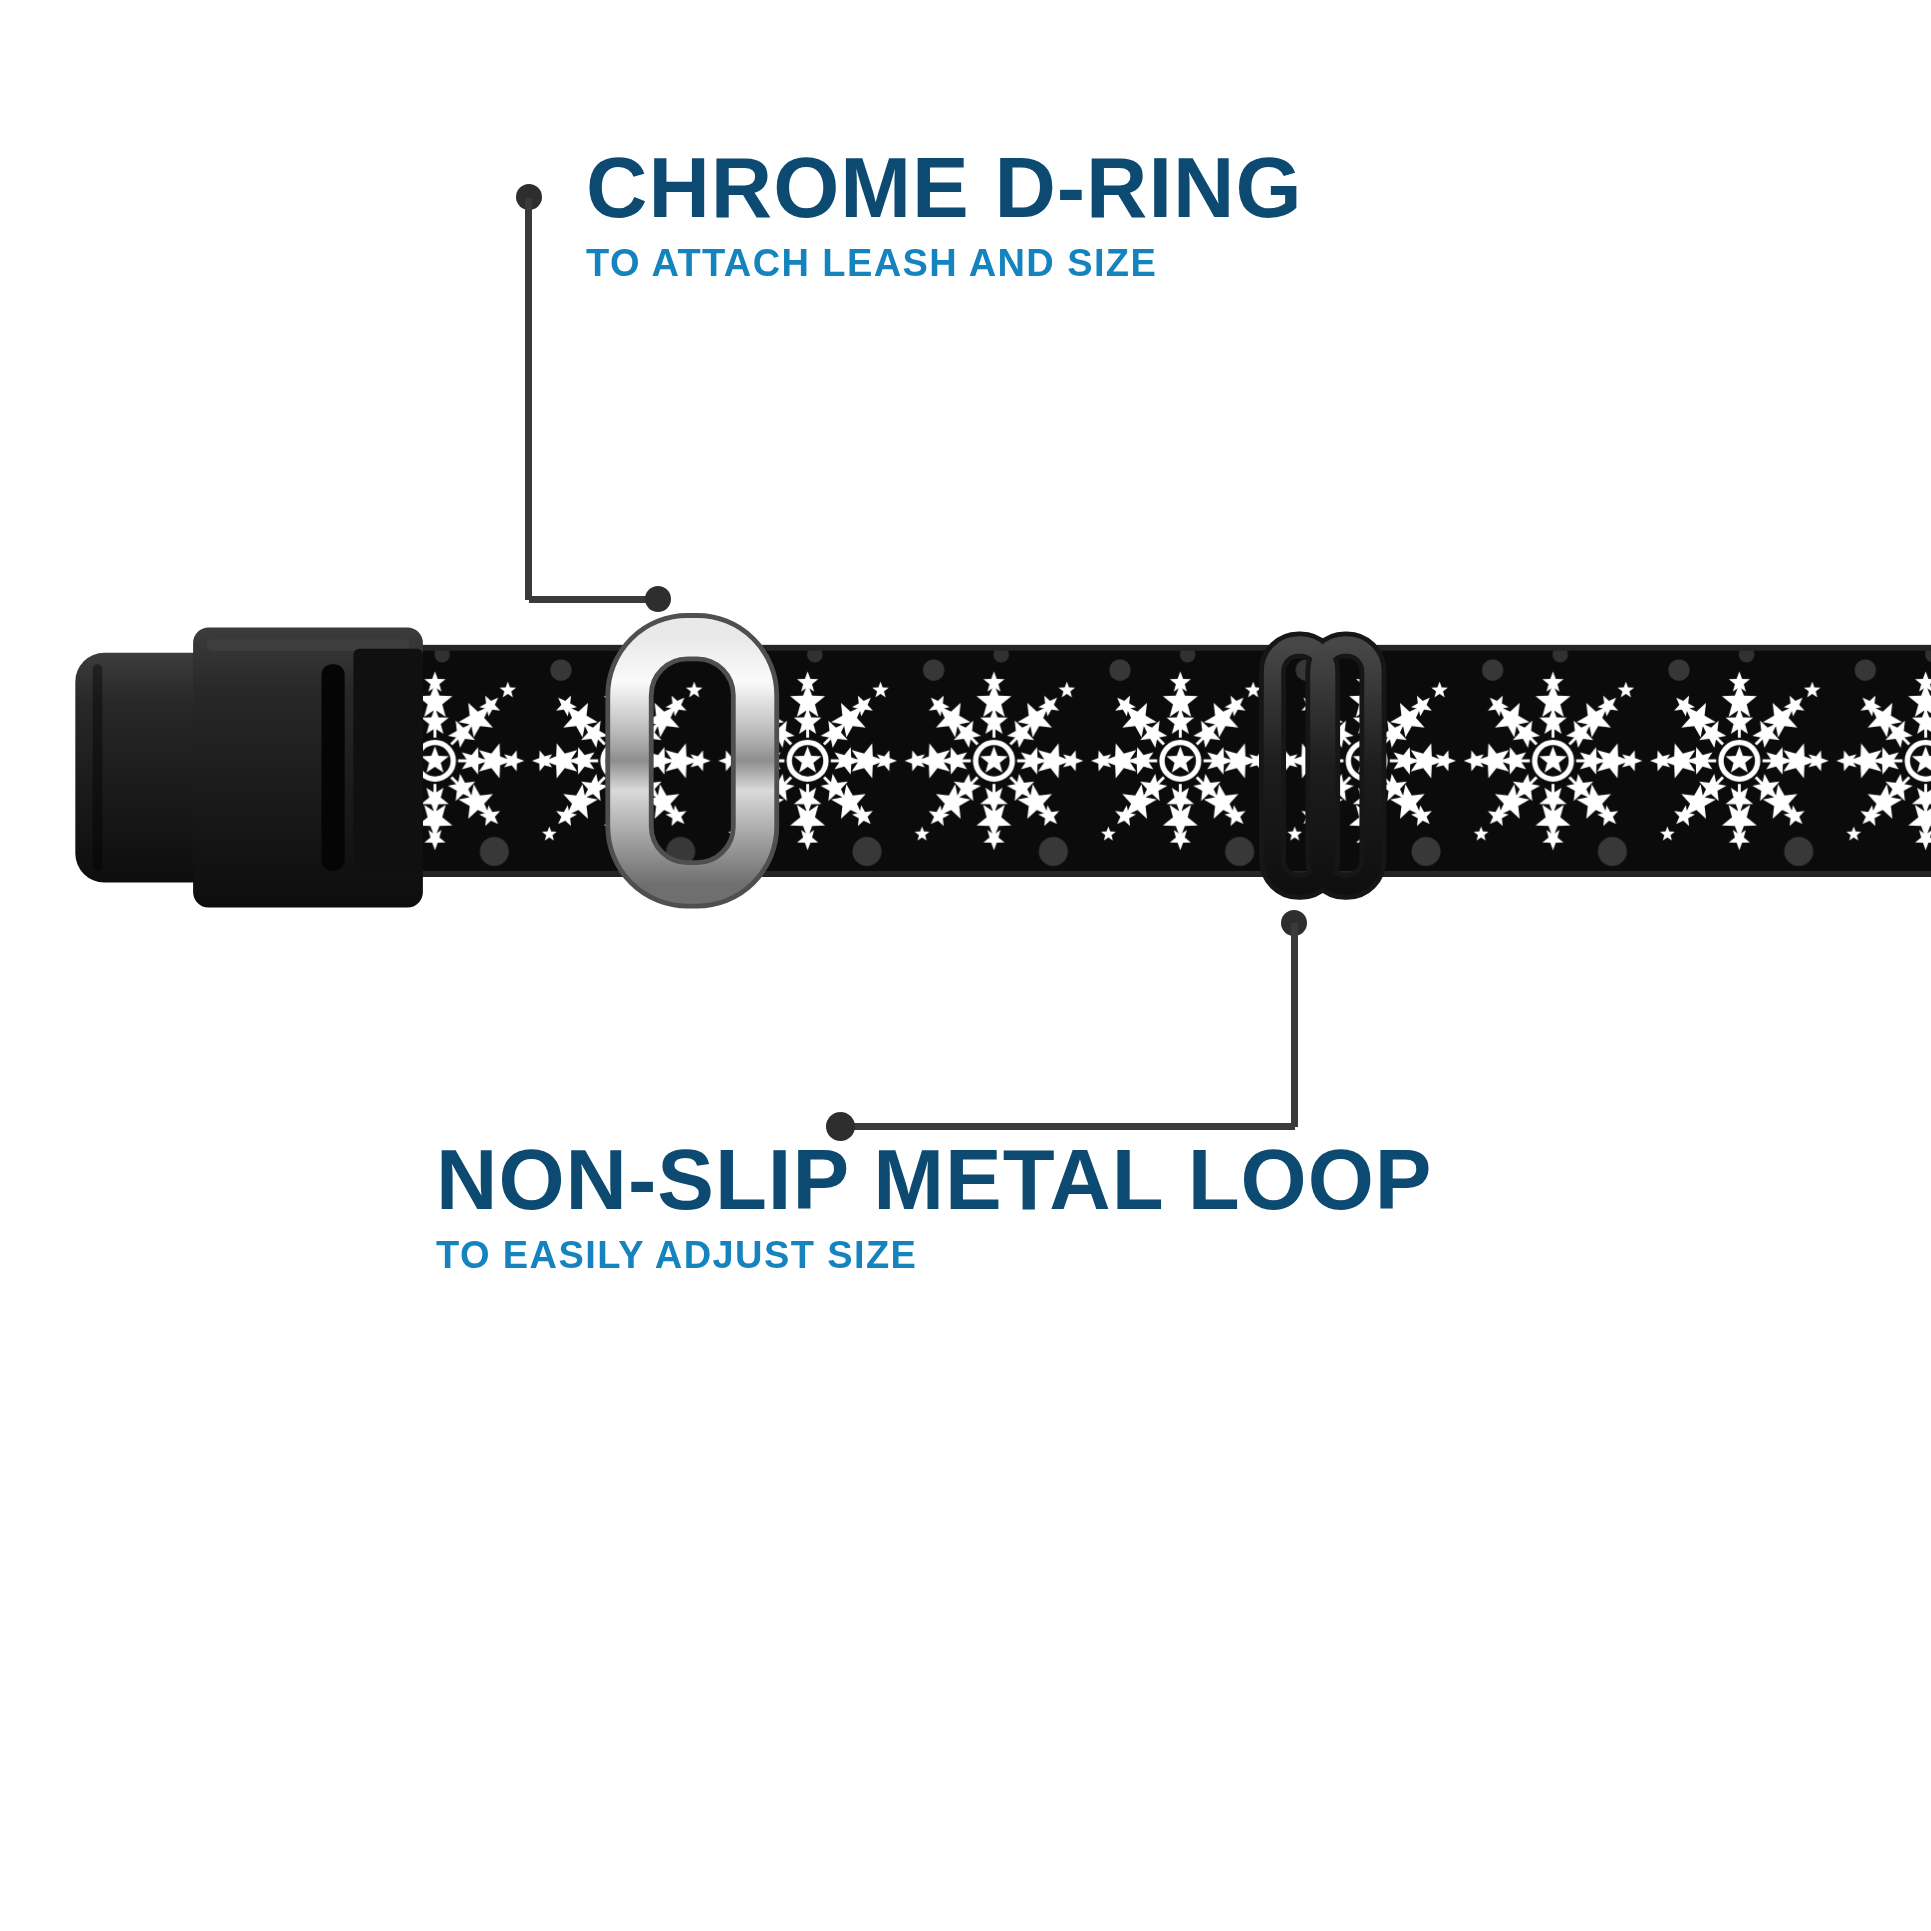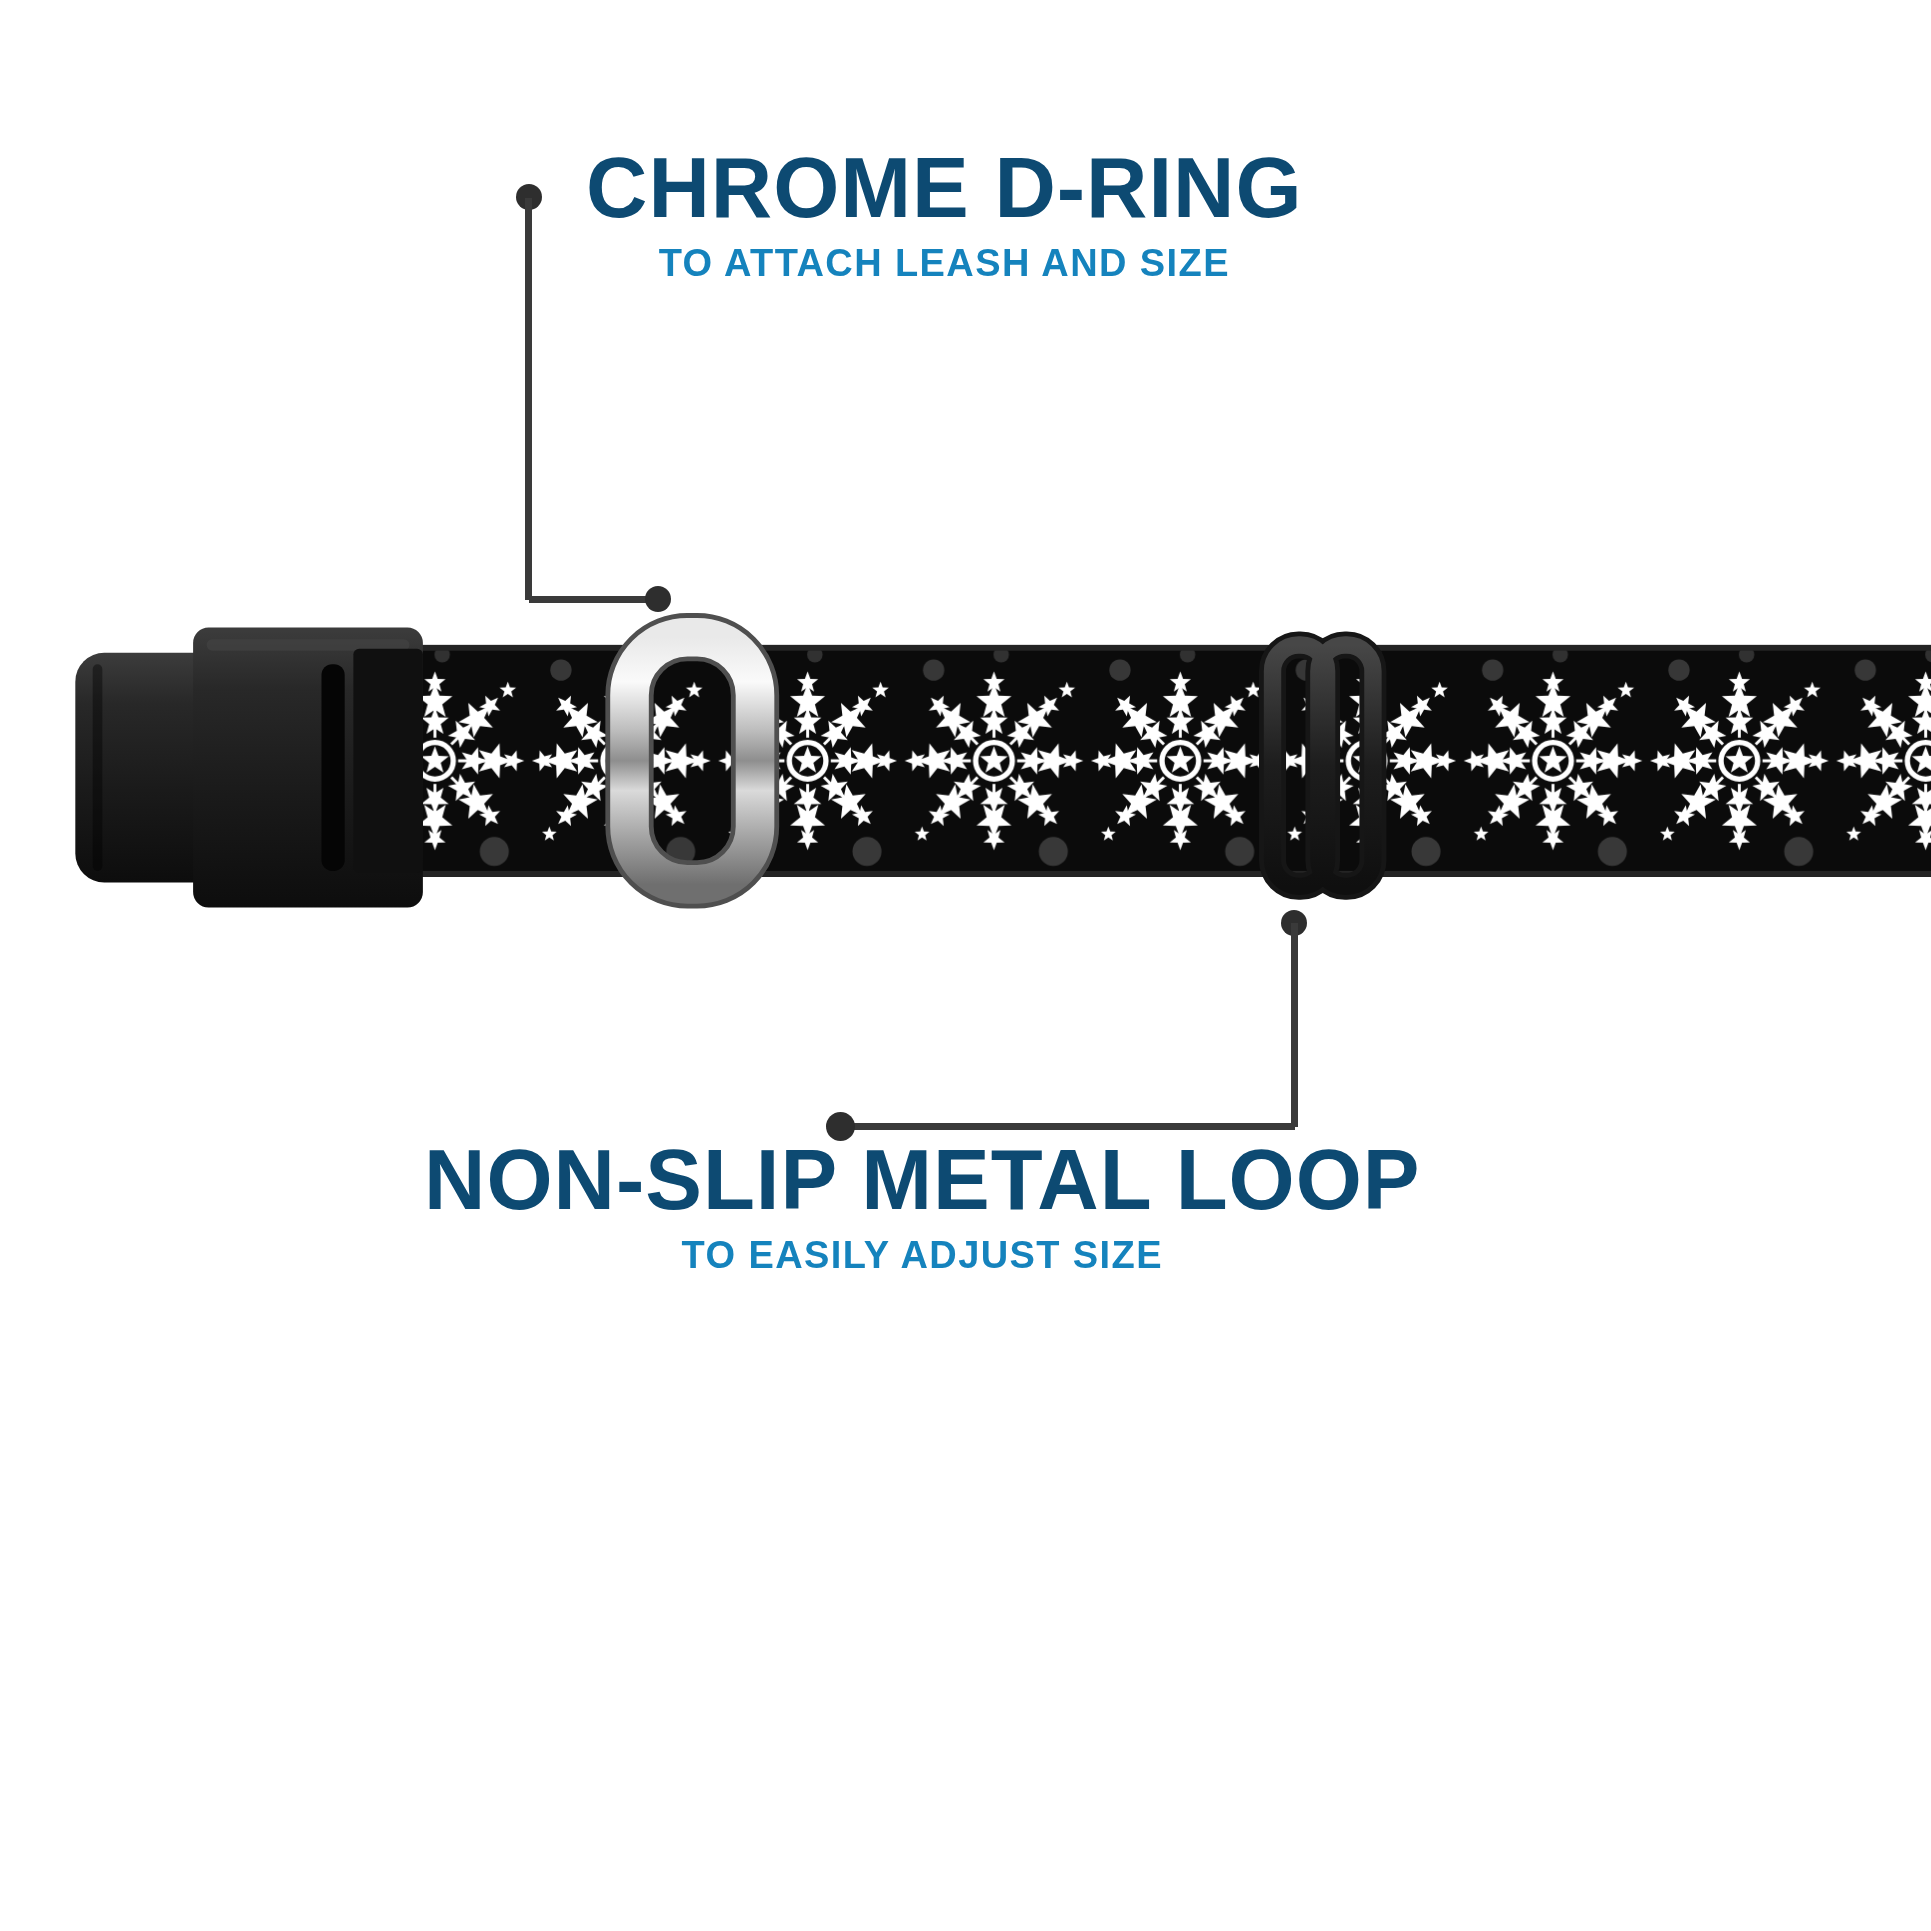--- a/index.html
+++ b/index.html
@@ -3,39 +3,39 @@
 <meta charset="utf-8">
 <style>
   html,body{margin:0;padding:0;background:#ffffff;}
   .stage{
     position:relative;
     width:1931px;height:1931px;
     background:#ffffff;
     overflow:hidden;
     font-family:"Liberation Sans", sans-serif;
   }
-  .callout{position:absolute;text-align:center;}
+  .callout{position:absolute;}
   .callout h1{
     margin:0;
     font-size:85px;
     line-height:1;
     font-weight:800;
     letter-spacing:1px;
     color:#0d4a72;
   }
   .callout p{
     margin:13.5px 0 0 0;
     font-size:38px;
     line-height:1;
     font-weight:700;
     letter-spacing:1.4px;
     color:#1583bd;
   }
   .callout-top{left:586px;top:145px;}
-  .callout-bottom{left:424px;top:1137px;}
+  .callout-bottom{left:436px;top:1137px;}
   .cline{position:absolute;background:#3a3a3a;}
   .cdot{position:absolute;width:26px;height:26px;border-radius:50%;background:#2e2e2e;}
   .collar{position:absolute;left:0;top:0;width:1931px;height:1931px;pointer-events:none;}
 </style>
 </head>
 <body>
 
 <div class="stage">
 
   <section class="callout callout-top">

